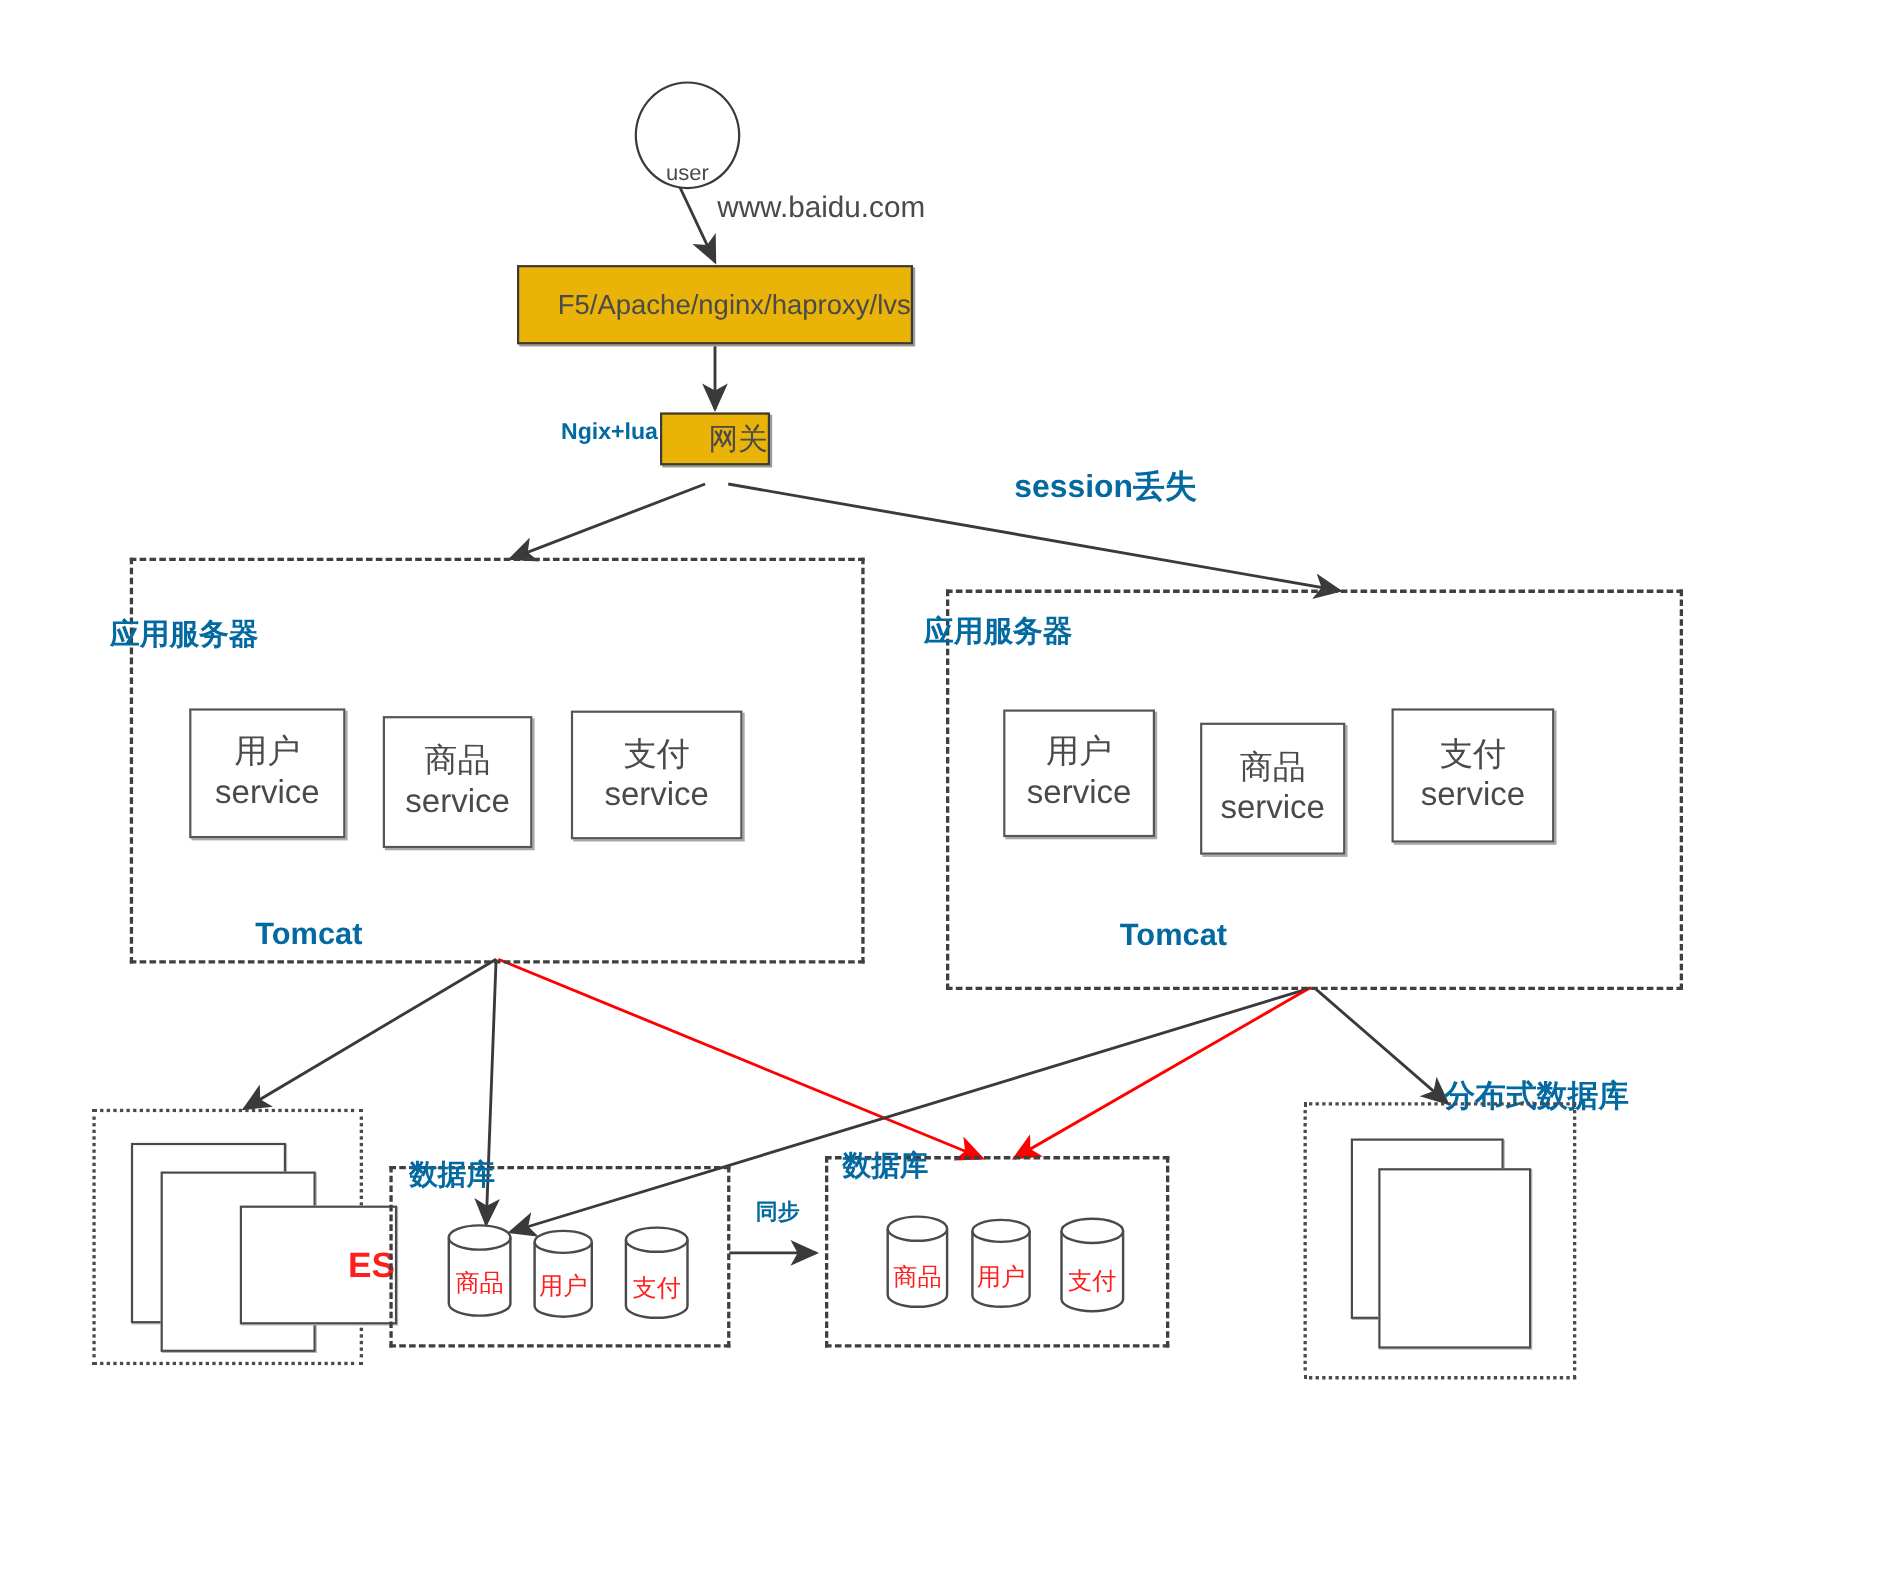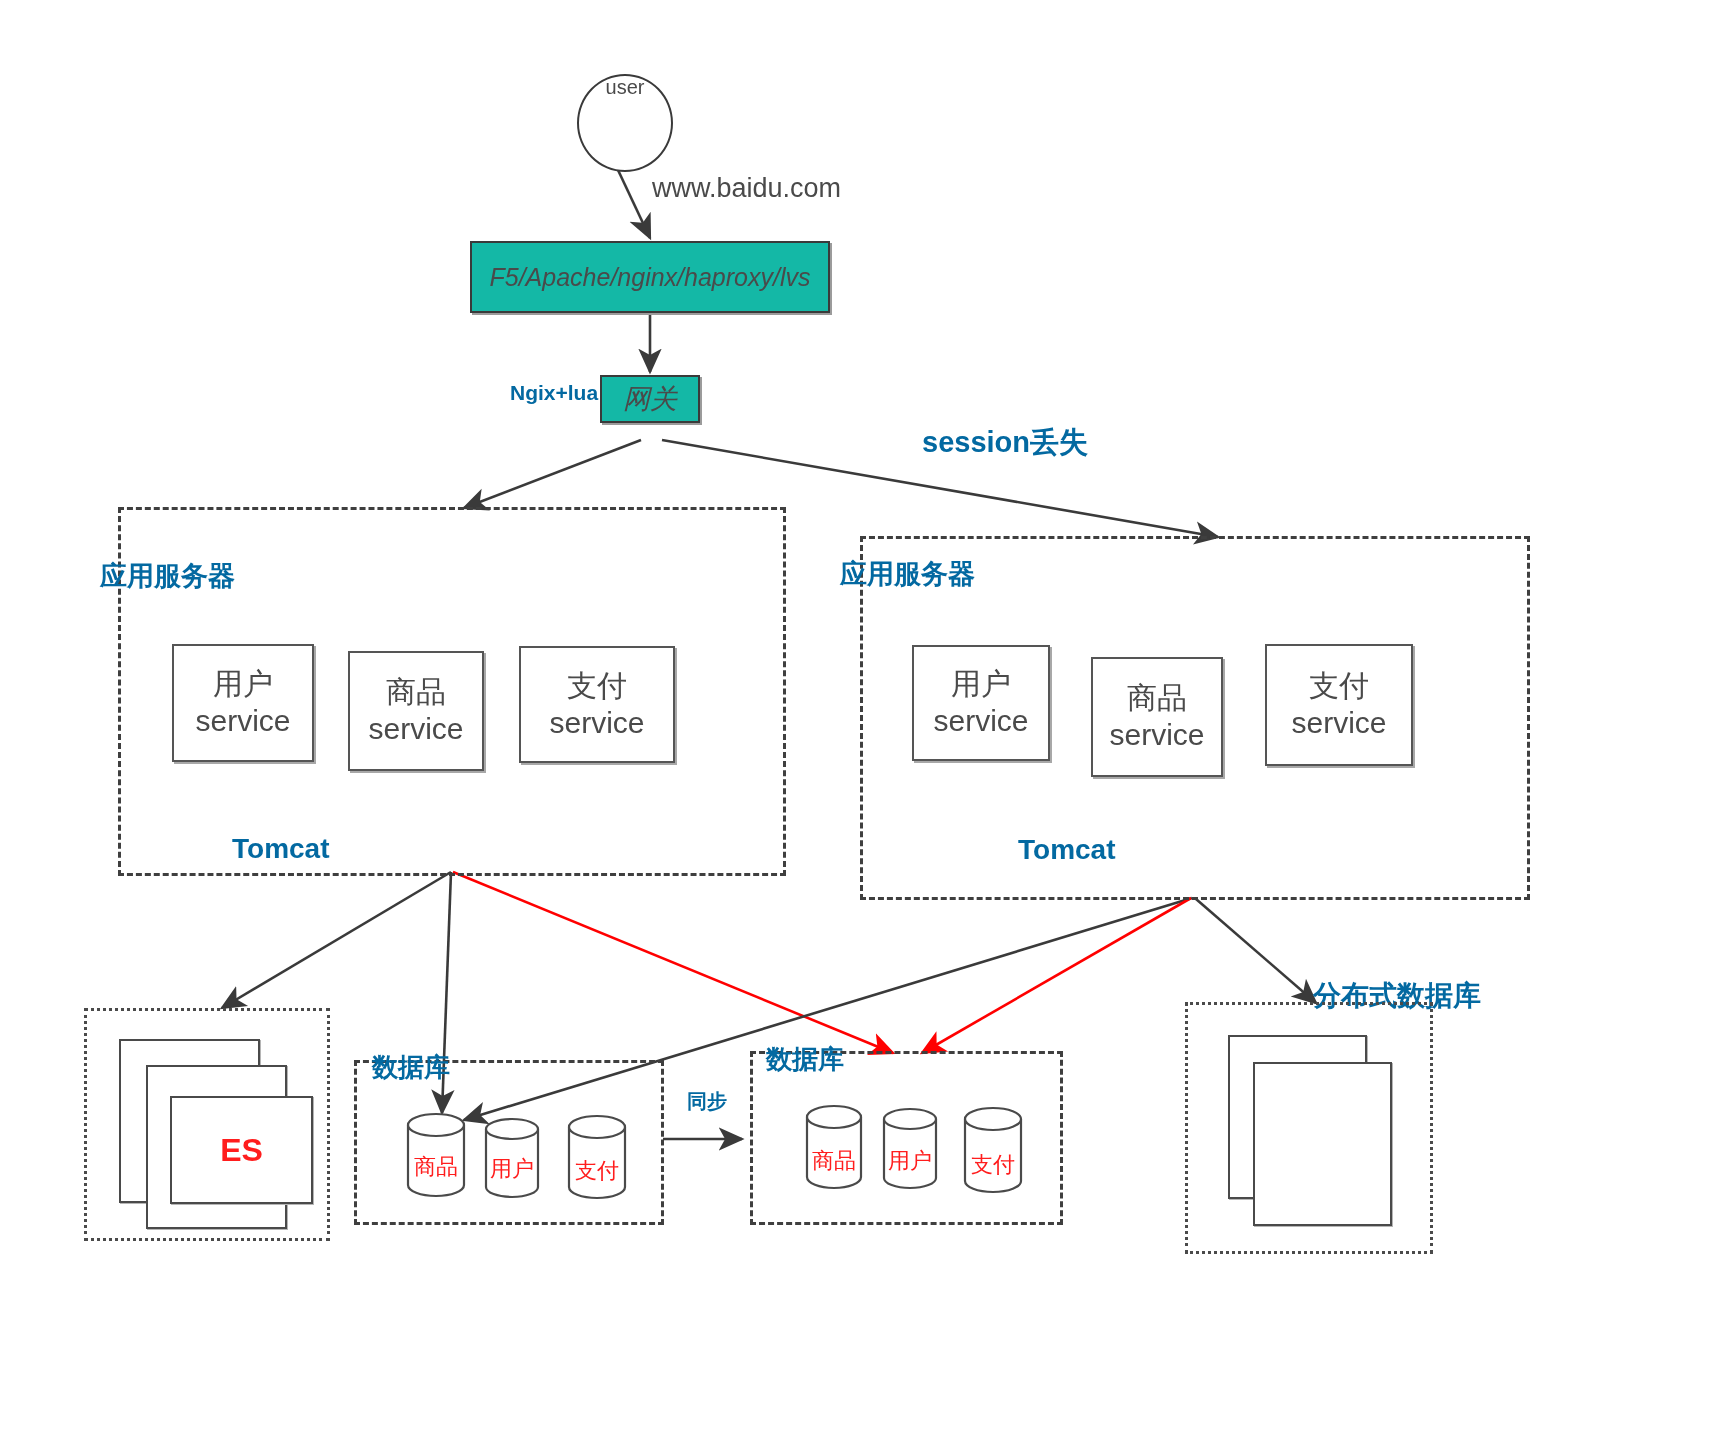--- a/index.html
+++ b/index.html
@@ -11,31 +11,30 @@
     overflow:hidden;
   }
   svg#wires { position:absolute; left:0; top:0; width:1727px; height:1432px; }
 
   .node { position:absolute; box-sizing:border-box; }
 
   .ellipse-node {
     border:2.5px solid #3a3a3a;
     border-radius:50%;
     background:#fff;
-    display:flex; align-items:flex-start; justify-content:center;
+    display:flex; align-items:flex-end; justify-content:center;
     color:#4a4a4a; font-size:20px;
   }
 
   .rect-node {
     border:2.5px solid #3a3a3a;
-    background:#14b8a6;
-    display:flex; align-items:center; justify-content:center;
+    background:#eab308;
+    display:flex; align-items:center; justify-content:flex-end;
     color:#4a4a4a;
     box-shadow:2px 2px 0 #9b9b9b;
-    font-style:italic;
   }
 
   .svc-box {
     border:2.5px solid #555;
     background:#fff;
     display:flex; flex-direction:column; align-items:center; justify-content:center;
     color:#4a4a4a; font-size:30px; line-height:1.22;
     box-shadow:2px 2px 0 #a8a8a8;
   }
 
@@ -46,22 +45,22 @@
 
   .plain-label { position:absolute; color:#4a4a4a; white-space:nowrap; }
 
   .stack-card {
     position:absolute;
     border:2.5px solid #4a4a4a;
     background:#ffffff;
     box-shadow:1px 1px 0 #b5b5b5;
   }
   .stack-front {
-    display:flex; align-items:center; justify-content:center;
-    color:#ff1d1d; font-weight:bold;
+    display:flex; align-items:center; justify-content:flex-end;
+    color:#ff1d1d; font-weight:bold;margin-left:48px;
   }
 
   .cyl { position:absolute; }
   .cyl-label {
     position:absolute; left:0; width:100%;
     text-align:center; color:#ff1d1d; font-size:22px; white-space:nowrap;
   }
 </style>
 </head>
 <body>

